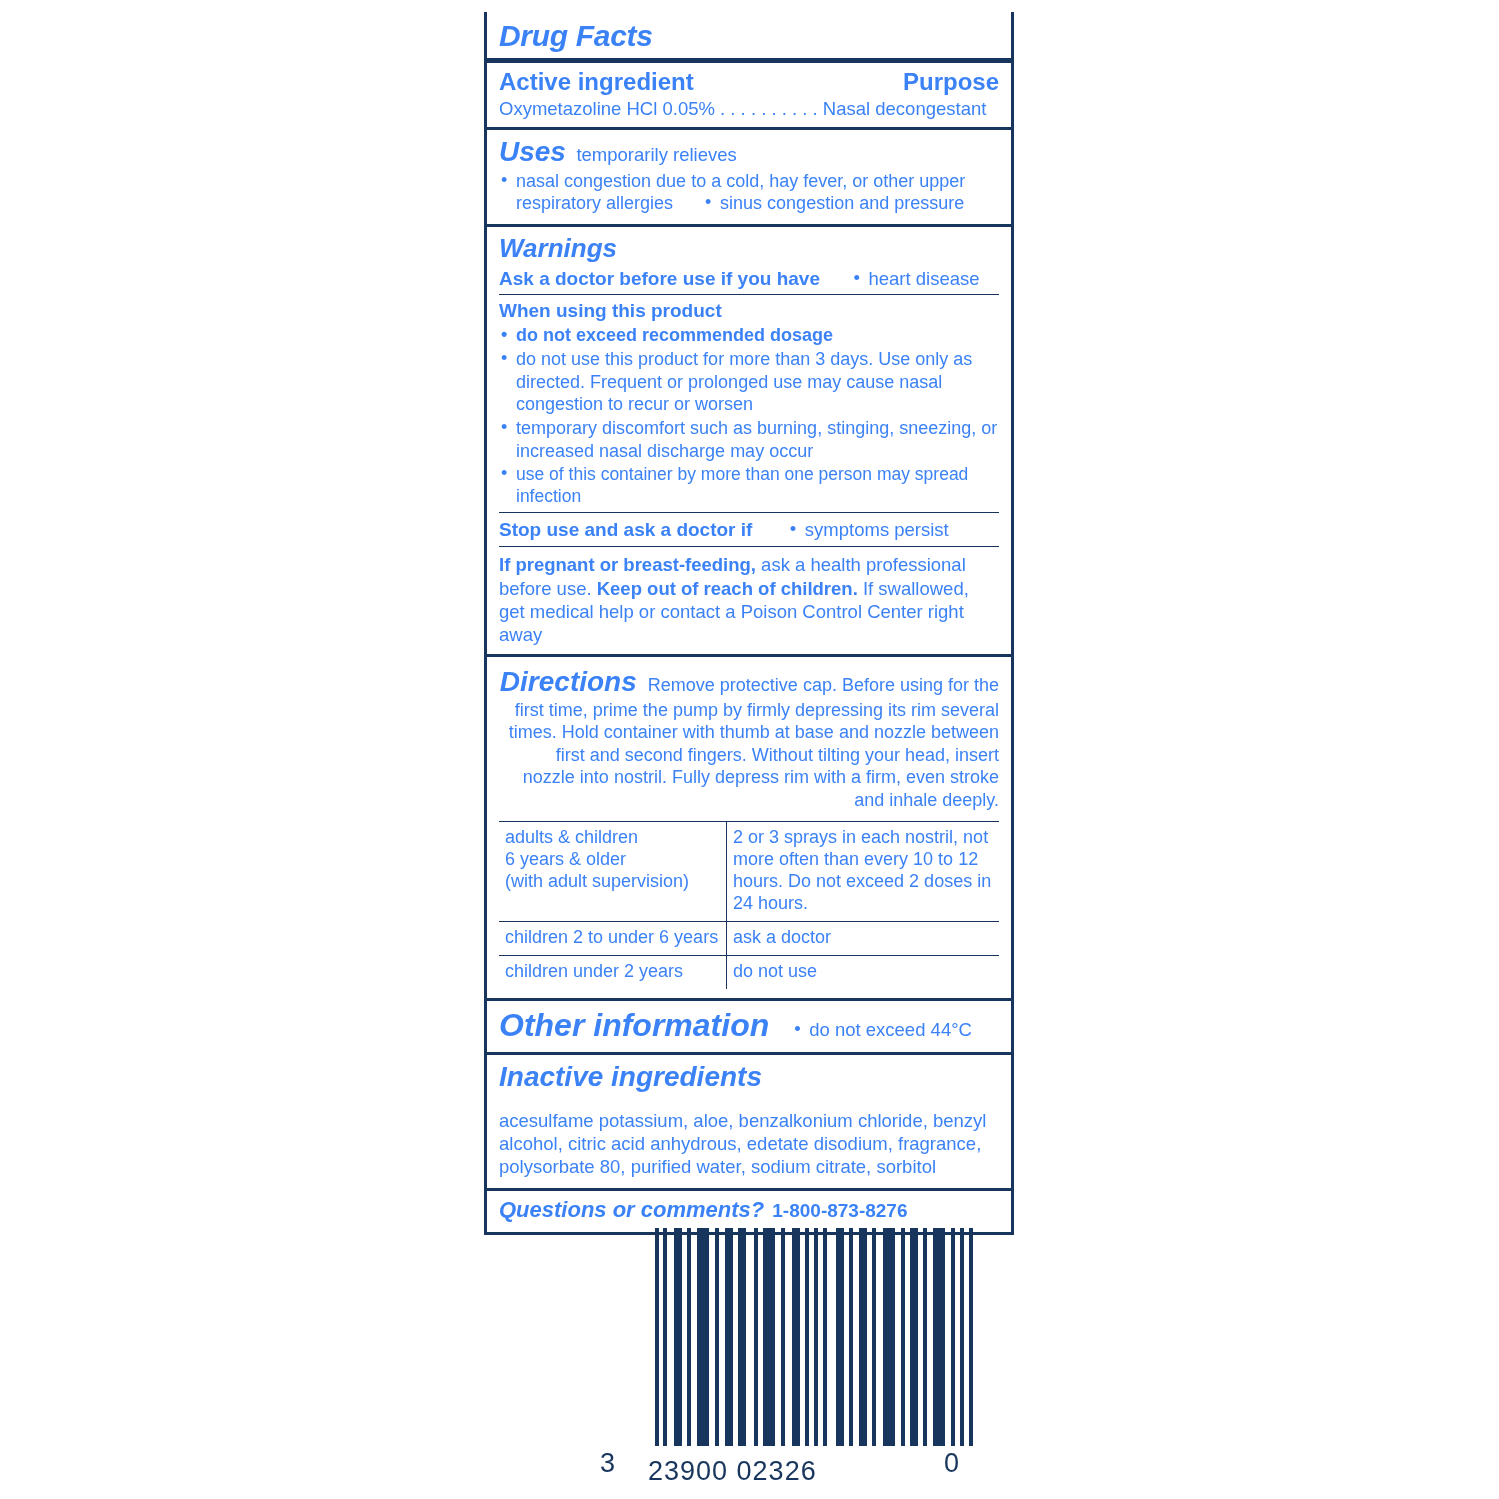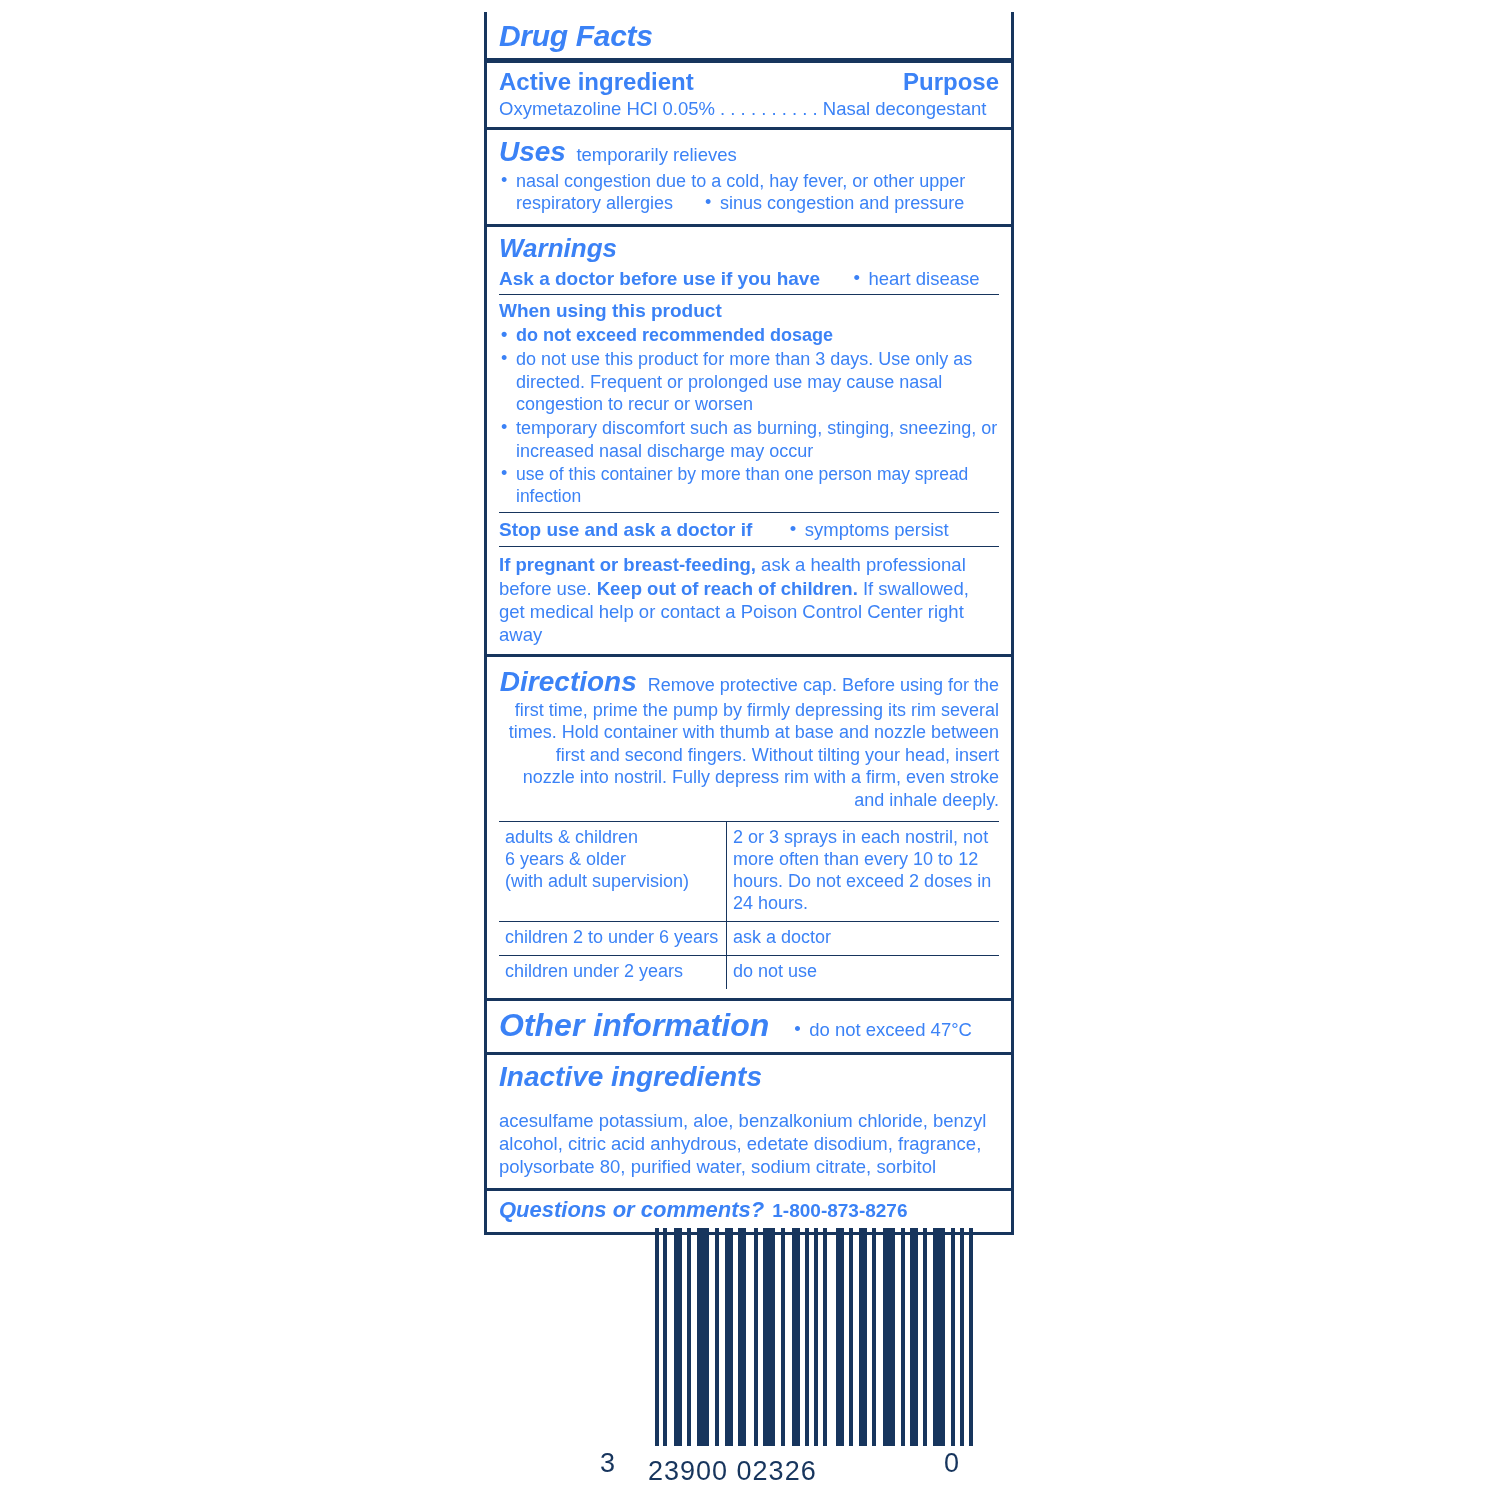--- a/index.html
+++ b/index.html
@@ -295,21 +295,21 @@
           <td class="left">children under 2 years</td>
           <td>do not use</td>
         </tr>
       </tbody>
         </table>
     </div>
     <div class="hr-med"></div>
 
     <div class="oi-row">
       <span class="lbl">Other information</span>
-      <span class="val inline-bul">do not exceed 47°C</span>
+      <span class="val inline-bul">do not exceed 44°C</span>
     </div>
     <div class="hr-med"></div>
 
     <div class="blk" style="padding-top:6px;padding-bottom:9px;">
       <div class="hdr-italic">Inactive ingredients</div>
       <div class="txt" style="margin-top:16px;">acesulfame potassium, aloe, benzalkonium chloride, benzyl alcohol, citric acid anhydrous, edetate disodium, fragrance, polysorbate 80, purified water, sodium citrate, sorbitol</div>
     </div>
     <div class="hr-med"></div>
 
     <div class="q-row">

